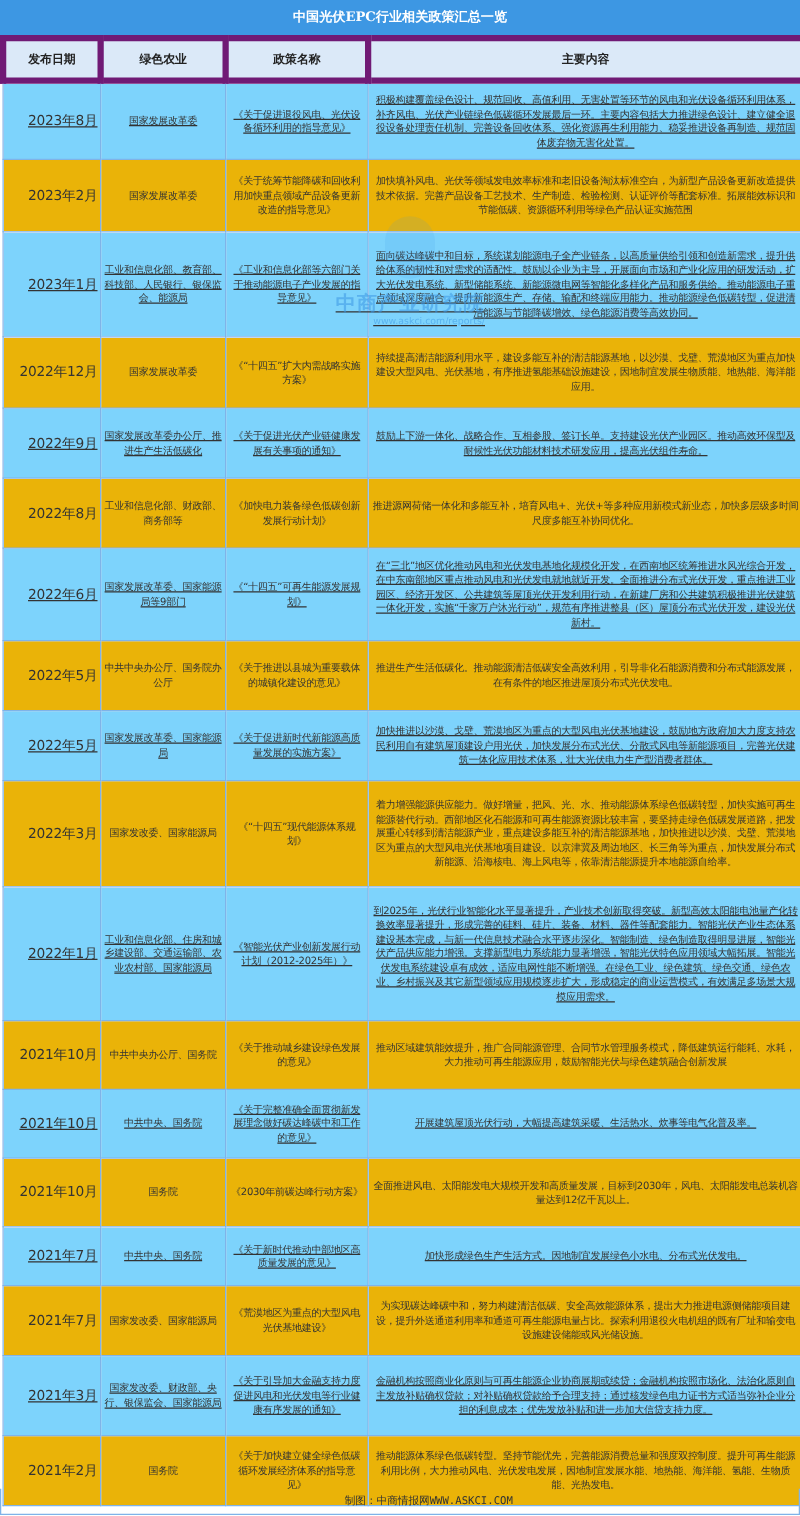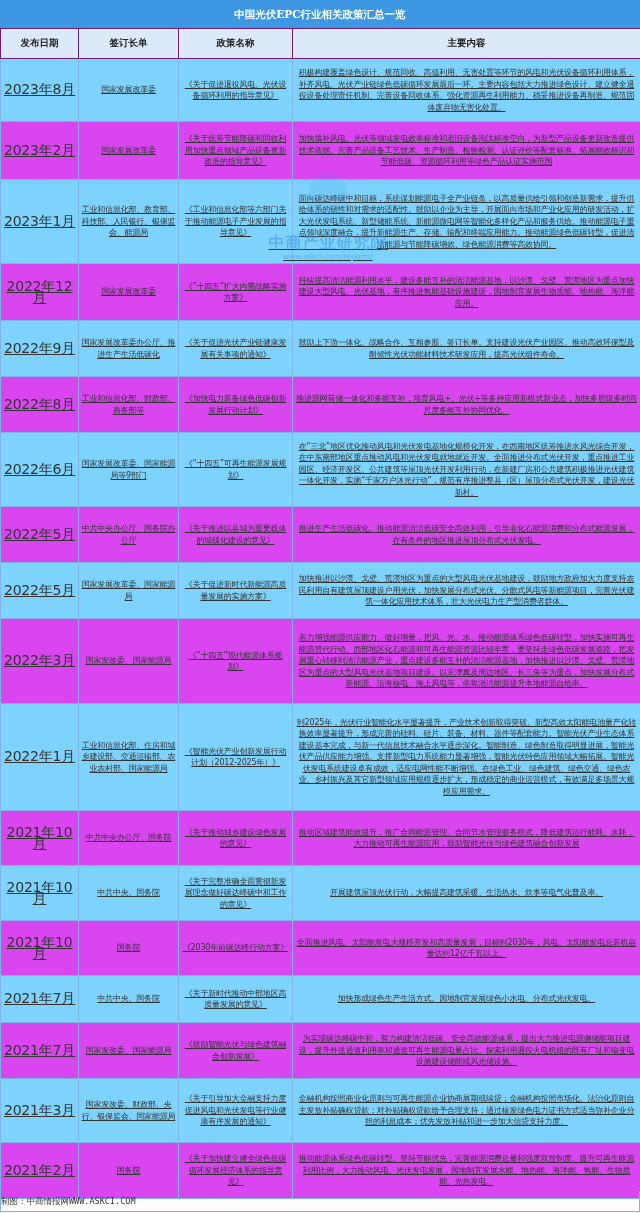--- a/index.html
+++ b/index.html
@@ -5,53 +5,53 @@
   html,body{margin:0;padding:0;background:#ffffff;}
   body{width:640px;height:1213px;overflow:hidden;position:relative;
        font-family:"DejaVu Sans","Liberation Sans",sans-serif;color:#333;}
   .wrap{position:absolute;left:0;top:0;width:640px;height:1213px;}
   .title-bar{position:absolute;left:0;top:0;width:640px;height:28px;background:#3d97e3;
        color:#fff;font-weight:bold;font-size:10.5px;line-height:28px;text-align:center;
        font-family:"DejaVu Serif","Liberation Serif",serif;}
   table{position:absolute;left:0;top:28px;width:640px;border-collapse:collapse;table-layout:fixed;}
   col.c1{width:78px;} col.c2{width:100px;} col.c3{width:114px;} col.c4{width:348px;}
   th{background:#dbe9f8;height:29px;font-size:9.5px;font-weight:bold;color:#222;
-     border:1px solid #701a75;padding:0;font-family:"DejaVu Serif","Liberation Serif",serif;}
+     border:5px solid #701a75;padding:0;font-family:"DejaVu Serif","Liberation Serif",serif;}
   td{border:1px solid #7fb3e8;font-size:8px;line-height:11.5px;text-align:center;
      vertical-align:middle;padding:0 2px;color:#333;overflow:hidden;letter-spacing:-0.2px;}
-  td.date{font-size:14px;}
+  td.date{font-size:11px;text-align:right;}
   td.content{text-align:center;padding:0 3px;}
   tr.odd td{background:#7dd3fc;text-decoration:underline;}
-  tr.even td{background:#d946ef;text-decoration:underline;}
+  tr.even td{background:#eab308;}
   .footer{position:absolute;left:0;top:1191px;width:638px;height:21px;border:1px solid #7fb3e8;
-     border-top:none;font-size:8.5px;line-height:21px;text-align:left;padding-right:2px;box-sizing:border-box;width:640px;
-     font-family:"DejaVu Sans Mono","Liberation Mono",monospace;color:#333;}
+     border-top:none;font-size:8.5px;line-height:21px;text-align:center;padding-right:2px;box-sizing:border-box;width:640px;
+     font-family:"DejaVu Sans Mono","Liberation Mono",monospace;color:#333;padding-left:48px;}
   .watermark{position:absolute;left:268px;top:233px;width:120px;text-align:center;pointer-events:none;text-decoration:underline;}
   .wm-logo{color:rgba(61,151,227,0.55);font-size:16px;font-weight:bold;letter-spacing:1px;}
-  .wm-url{color:rgba(61,151,227,0.55);font-size:7.5px;margin-top:-2px;}
+  .wm-url{color:rgba(61,151,227,0.55);font-size:7.5px;margin-top:-2px;text-align:right;}
   .wm-shape{position:absolute;left:40px;top:-60px;width:40px;height:50px;border-radius:20px;
      background:rgba(61,151,227,0.12);}
 </style>
 </head>
 <body>
 
 <div class="wrap">
   <div class="title-bar">中国光伏EPC行业相关政策汇总一览</div>
 
   <table>
     <colgroup>
         <col class="c1">
         <col class="c2">
         <col class="c3">
         <col class="c4">
       </colgroup>
     <thead>
       <tr>
         <th>发布日期</th>
-        <th>签订长单</th>
+        <th>绿色农业</th>
         <th>政策名称</th>
         <th>主要内容</th>
       </tr>
     </thead>
     <tbody id="tbody">
         <tr class="odd" style="height: 63px;">
           <td class="date">2023年8月</td>
           <td>国家发展改革委</td>
           <td>《关于促进退役风电、光伏设备循环利用的指导意见》</td>
           <td class="content">积极构建覆盖绿色设计、规范回收、高值利用、无害处置等环节的风电和光伏设备循环利用体系，补齐风电、光伏产业链绿色低碳循环发展最后一环。主要内容包括大力推进绿色设计、建立健全退役设备处理责任机制、完善设备回收体系、强化资源再生利用能力、稳妥推进设备再制造、规范固体废弃物无害化处置。</td>
@@ -136,21 +136,21 @@
         </tr>
         <tr class="odd" style="height: 47px;">
           <td class="date">2021年7月</td>
           <td>中共中央、国务院</td>
           <td>《关于新时代推动中部地区高质量发展的意见》</td>
           <td class="content">加快形成绿色生产生活方式。因地制宜发展绿色小水电、分布式光伏发电。</td>
         </tr>
         <tr class="even" style="height: 56px;">
           <td class="date">2021年7月</td>
           <td>国家发改委、国家能源局</td>
-          <td>《鼓励智能光伏与绿色建筑融合创新发展》</td>
+          <td>《荒漠地区为重点的大型风电光伏基地建设》</td>
           <td class="content">为实现碳达峰碳中和，努力构建清洁低碳、安全高效能源体系，提出大力推进电源侧储能项目建设，提升外送通道利用率和通道可再生能源电量占比。探索利用退役火电机组的既有厂址和输变电设施建设储能或风光储设施。</td>
         </tr>
         <tr class="odd" style="height: 64px;">
           <td class="date">2021年3月</td>
           <td>国家发改委、财政部、央行、银保监会、国家能源局</td>
           <td>《关于引导加大金融支持力度促进风电和光伏发电等行业健康有序发展的通知》</td>
           <td class="content">金融机构按照商业化原则与可再生能源企业协商展期或续贷；金融机构按照市场化、法治化原则自主发放补贴确权贷款；对补贴确权贷款给予合理支持；通过核发绿色电力证书方式适当弥补企业分担的利息成本；优先发放补贴和进一步加大信贷支持力度。</td>
         </tr>
         <tr class="even" style="height: 56px;">
           <td class="date">2021年2月</td>

